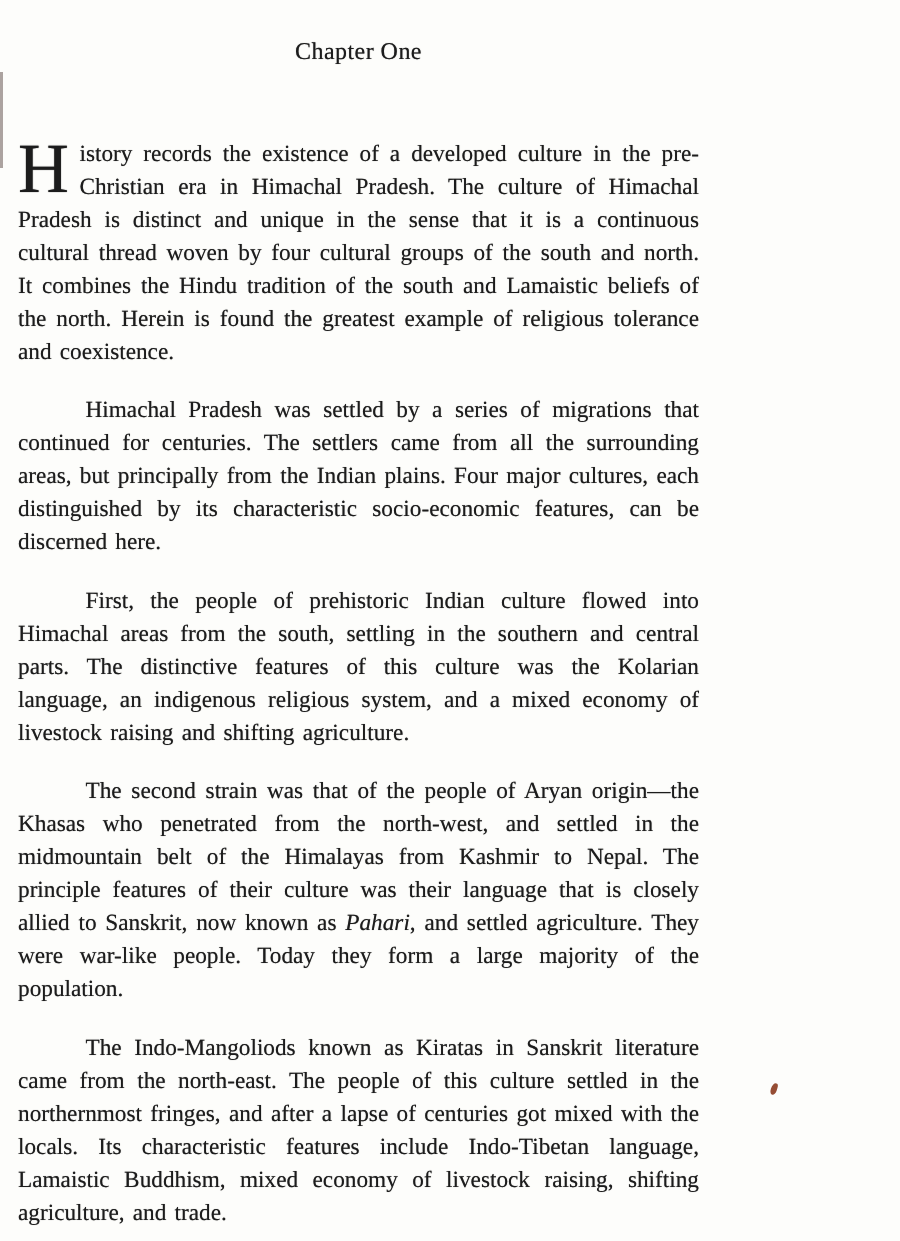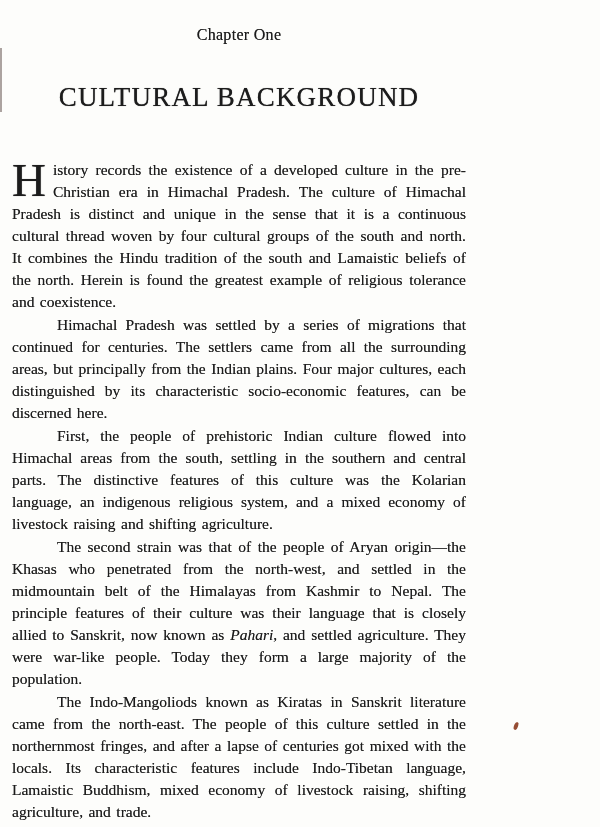--- a/index.html
+++ b/index.html
@@ -36,21 +36,21 @@
   }
   .body-text {
     margin: 0;
     font-size: 15.5px;
     line-height: 22px;
     text-align: justify;
     word-spacing: 1.6px;
     text-shadow: 0 0 0.5px rgba(25,25,25,0.65);
   }
   .first-para { margin-top: 48px; }
-  .para { margin-top: 1px; text-indent: 45px; }
+  .para { margin-top: 17px; text-indent: 45px; }
   .dropcap {
     float: left;
     font-size: 47px;
     line-height: 38px;
     padding: 2px 7px 0 0;
     text-shadow: 0 0 0.7px rgba(20,20,20,0.85);
   }
   .ink-speck {
     position: absolute;
     left: 514px;
@@ -70,21 +70,20 @@
     opacity: 0.45;
   }
 </style>
 </head>
 <body>
 
 <div class="page">
 
   <div class="chapter">Chapter One</div>
 
-  <h1 class="title">CULTURAL BACKGROUND</h1>
 
   <p class="body-text first-para">
     <span class="dropcap">H</span><span>istory records the existence of a developed culture in the pre-Christian era in Himachal Pradesh. The culture of Himachal Pradesh is distinct and unique in the sense that it is a continuous cultural thread woven by four cultural groups of the south and north. It combines the Hindu tradition of the south and Lamaistic beliefs of the north. Herein is found the greatest example of religious tolerance and coexistence.</span>
   </p>
 
   <p class="body-text para">Himachal Pradesh was settled by a series of migrations that continued for centuries. The settlers came from all the surrounding areas, but principally from the Indian plains. Four major cultures, each distinguished by its characteristic socio-economic features, can be discerned here.</p>
 
   <p class="body-text para">First, the people of prehistoric Indian culture flowed into Himachal areas from the south, settling in the southern and central parts. The distinctive features of this culture was the Kolarian language, an indigenous religious system, and a mixed economy of livestock raising and shifting agriculture.</p>
 
   <p class="body-text para"><span>The second strain was that of the people of Aryan origin—the Khasas who penetrated from the north-west, and settled in the midmountain belt of the Himalayas from Kashmir to Nepal. The principle features of their culture was their language that is closely allied to Sanskrit, now known as </span><i>Pahari</i><span>, and settled agriculture. They were war-like people. Today they form a large majority of the population.</span></p>

